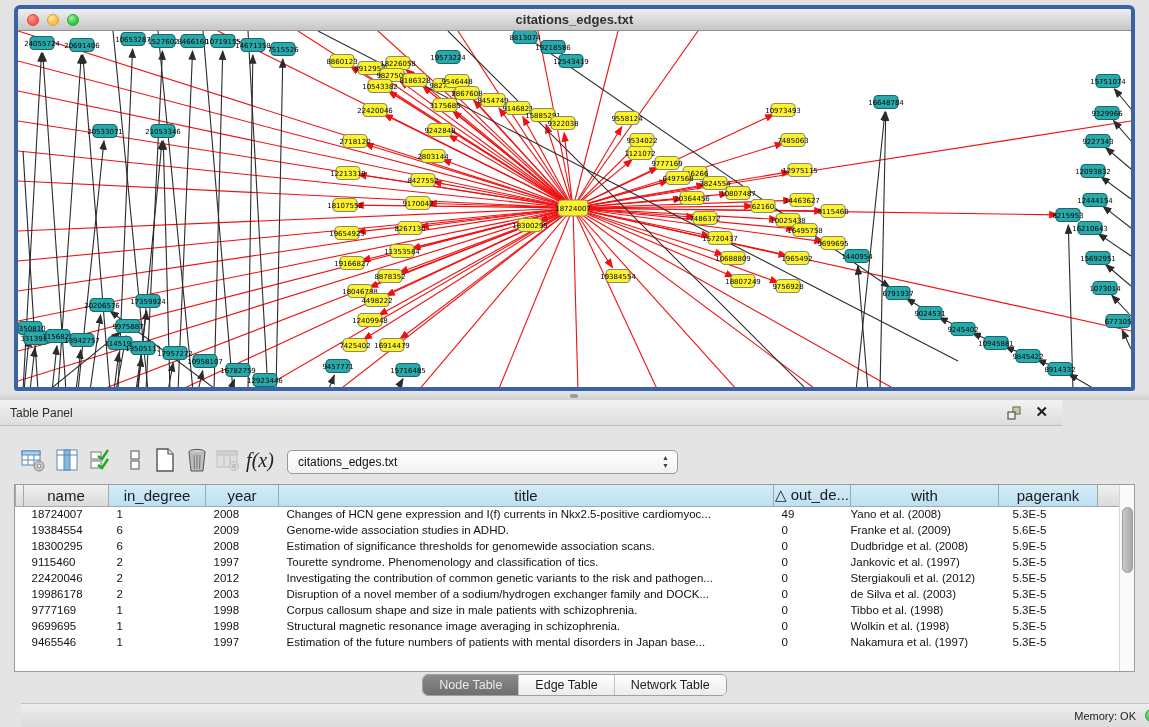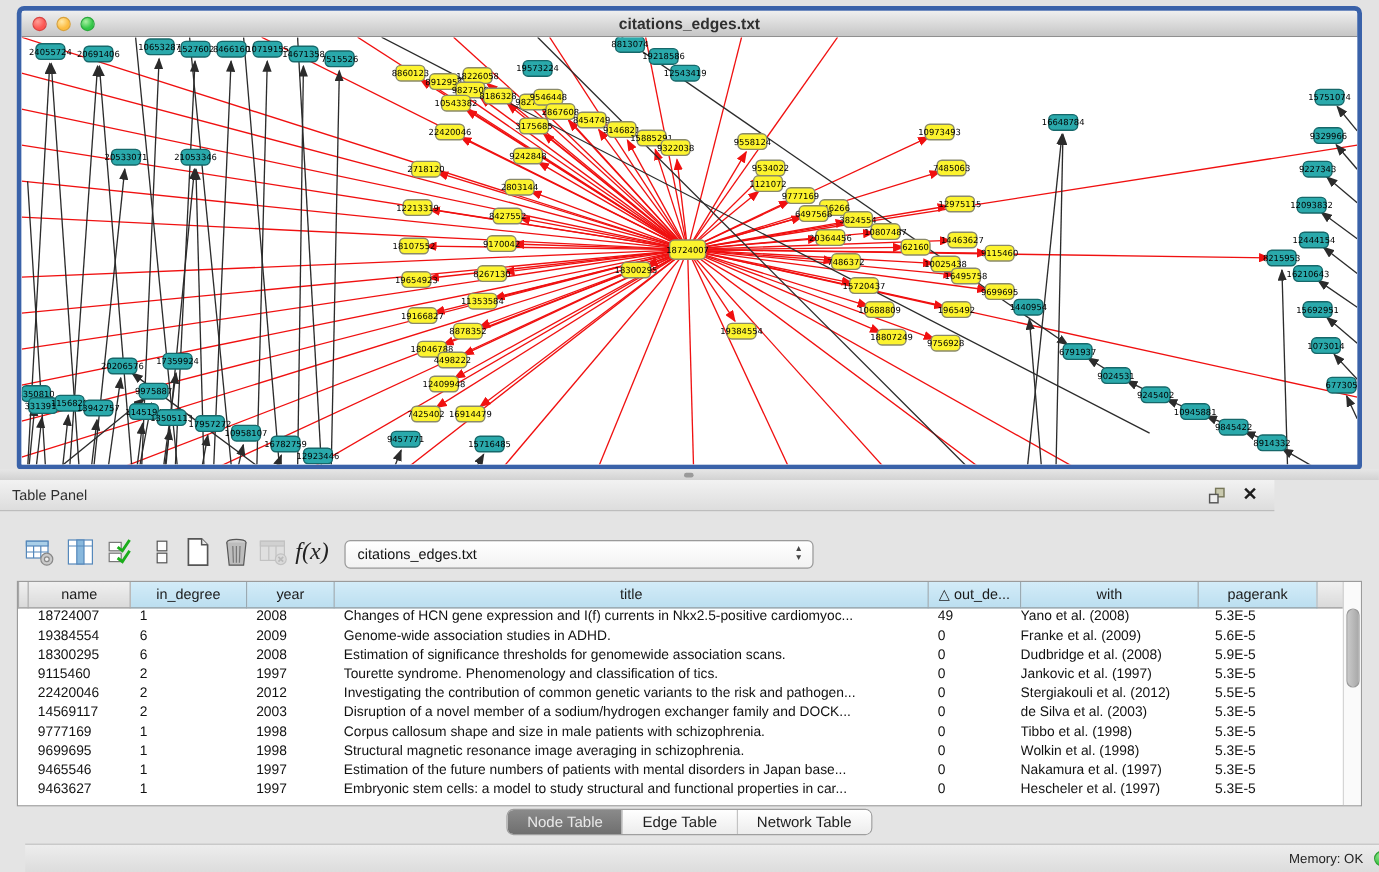--- a/index.html
+++ b/index.html
@@ -44,21 +44,21 @@
   #table-select { position:absolute; left:287px; top:10px; width:391px; height:24px;
     background:linear-gradient(#ffffff,#f2f2f2); border:1px solid #9a9a9a; border-radius:5px;
     font-size:12px; color:#111; line-height:22px; padding-left:10px; cursor:pointer; }
   .combo-arrows { position:absolute; right:8px; top:3px; font-size:7px; line-height:8px;
     color:#444; text-align:center; }
 
   
   #table-wrap { position:absolute; left:14px; top:84px; width:1121px; height:188px;
     background:#fff; border:1px solid #9b9b9b; overflow:hidden; }
   #grid { border-collapse:collapse; table-layout:fixed; width:1104px; }
-  #grid th { height:21px; font-size:12px; font-weight:400; color:#1b1b1b; text-align:center;
+  #grid th { height:21px; font-size:15px; font-weight:400; color:#1b1b1b; text-align:center;
     background:linear-gradient(#d3ecf8,#bcdff0); border:1px solid #9aaab2; border-top:none;
     overflow:hidden; white-space:nowrap; cursor:pointer; }
   #grid th.silver { background:linear-gradient(#f0f0f0,#dadada); border-color:#a8a8a8; }
   #grid td { height:16px; font-size:11.5px; color:#111; white-space:nowrap; overflow:hidden;
     padding:0 0 0 8px; cursor:default; }
   #grid td.center { text-align:left; padding:0; }
   #grid td.pad14 { padding-left:14px; }
   .c0{width:8px;} .c1{width:85px;} .c2{width:97px;} .c3{width:73px;} .c4{width:495px;}
   .c5{width:77px;} .c6{width:148px;} .c7{width:99px;} .c8{width:22px;}
   #vscroll { position:absolute; right:0; top:0; width:15px; height:186px;
@@ -842,21 +842,21 @@
             <td>2</td>
             <td>2012</td>
             <td>Investigating the contribution of common genetic variants to the risk and pathogen...</td>
             <td>0</td>
             <td class="center">Stergiakouli et al. (2012)</td>
             <td class="pad14">5.5E-5</td>
             <td></td>
           </tr>
           <tr>
             <td></td>
-            <td>14569117</td>
+            <td>19986178</td>
             <td>2</td>
             <td>2003</td>
             <td>Disruption of a novel member of a sodium/hydrogen exchanger family and DOCK...</td>
             <td>0</td>
             <td class="center">de Silva et al. (2003)</td>
             <td class="pad14">5.3E-5</td>
             <td></td>
           </tr>
           <tr>
             <td></td>
@@ -884,31 +884,20 @@
             <td></td>
             <td>9465546</td>
             <td>1</td>
             <td>1997</td>
             <td>Estimation of the future numbers of patients with mental disorders in Japan base...</td>
             <td>0</td>
             <td class="center">Nakamura et al. (1997)</td>
             <td class="pad14">5.3E-5</td>
             <td></td>
           </tr>
-          <tr>
-            <td></td>
-            <td>9463627</td>
-            <td>1</td>
-            <td>1997</td>
-            <td>Embryonic stem cells: a model to study structural and functional properties in car...</td>
-            <td>0</td>
-            <td class="center">Hescheler et al. (1997)</td>
-            <td class="pad14">5.3E-5</td>
-            <td></td>
-          </tr>
         </tbody>
     </table>
     <div id="vscroll">
       <div id="vthumb"></div>
     </div>
   </div>
 
   <div id="tab-strip">
     <div id="seg">
       <div class="seg-btn selected">Node Table</div>

